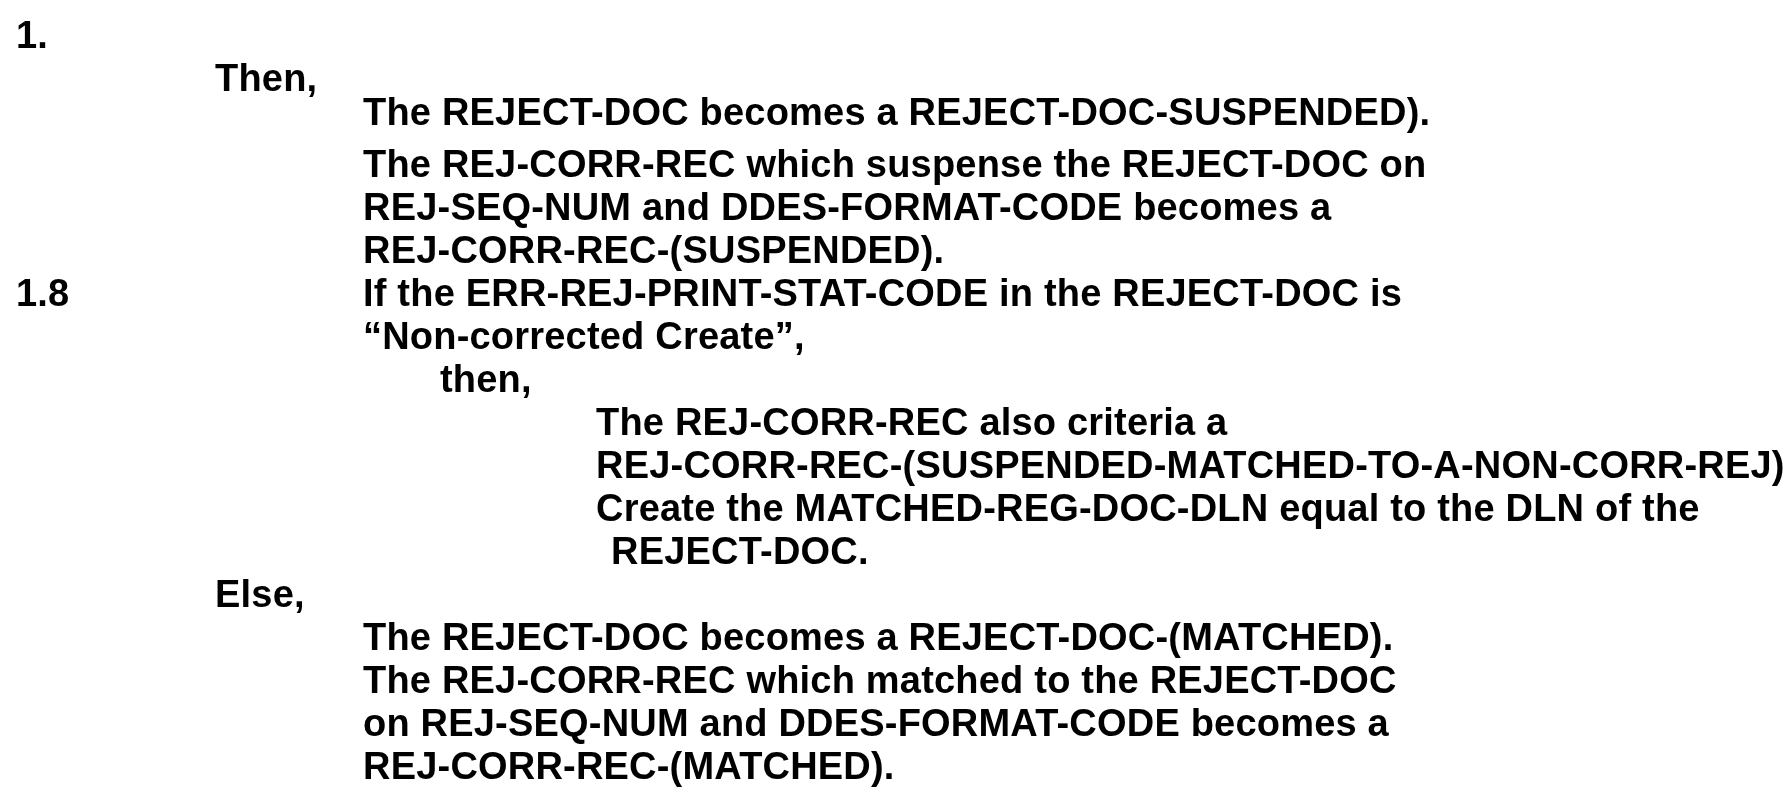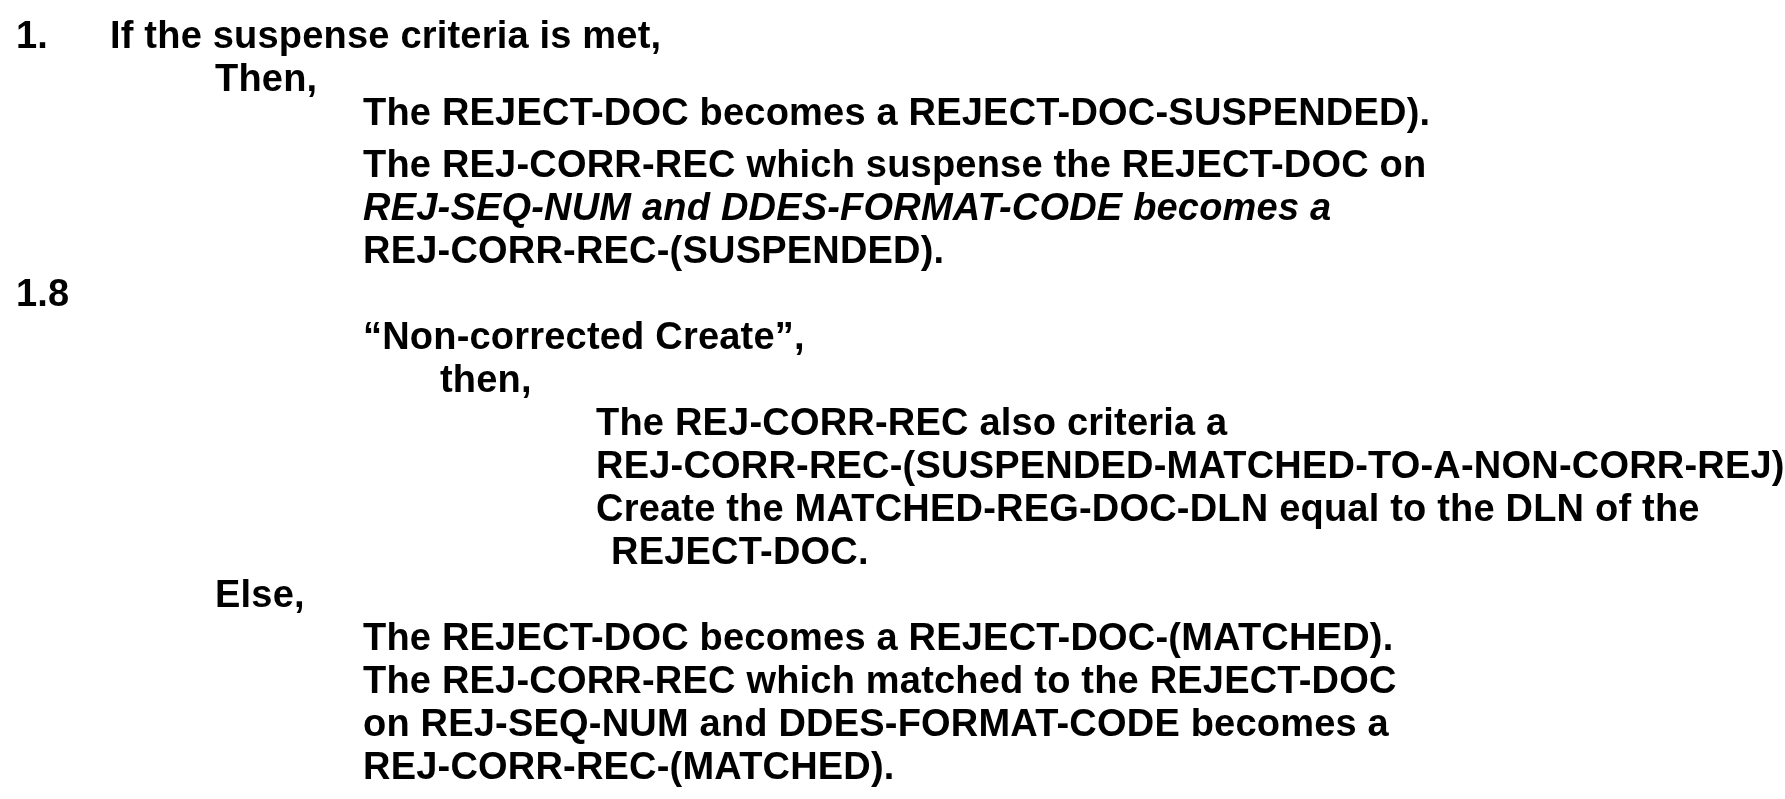--- a/index.html
+++ b/index.html
@@ -30,51 +30,51 @@
   .ln-label   { left: 215px; }
   .ln-body    { left: 363px; }
   .ln-sublabel{ left: 440px; }
   .ln-deep    { left: 596px; }
   .ln-deep-sp { left: 611px; }
   
   .r1  { top: 14px; }
   .r2  { top: 57px; }
   .r3  { top: 91px; }
   .r4  { top: 143px; }
-  .r5  { top: 186px; font-style: italic; }
+  .r5  { top: 186px; }
   .r6  { top: 229px; }
   .r7  { top: 272px; }
   .r8  { top: 315px; }
   .r9  { top: 358px; }
   .r10 { top: 401px; }
   .r11 { top: 444px; }
   .r12 { top: 487px; }
   .r13 { top: 530px; }
   .r14 { top: 573px; }
   .r15 { top: 616px; }
   .r16 { top: 659px; text-align: right; }
   .r17 { top: 702px; }
   .r18 { top: 745px; }
 </style>
 </head>
 <body>
 
 <div id="page">
 
   <div class="line ln-num r1">1.</div>
-  <div class="line ln-cond r1">If the suspense criteria is met,</div>
 
   <div class="line ln-label r2">Then,</div>
 
   <div class="line ln-body r3">The REJECT-DOC becomes a REJECT-DOC-SUSPENDED).</div>
   <div class="line ln-body r4">The REJ-CORR-REC which suspense the REJECT-DOC on</div>
   <div class="line ln-body r5">REJ-SEQ-NUM and DDES-FORMAT-CODE becomes a</div>
   <div class="line ln-body r6">REJ-CORR-REC-(SUSPENDED).</div>
 
   <div class="line ln-num r7">1.8</div>
+  <div class="line ln-body r7">If the ERR-REJ-PRINT-STAT-CODE in the REJECT-DOC is</div>
   <div class="line ln-body r8">“Non-corrected Create”,</div>
 
   <div class="line ln-sublabel r9">then,</div>
 
   <div class="line ln-deep r10">The REJ-CORR-REC also criteria a</div>
   <div class="line ln-deep r11">REJ-CORR-REC-(SUSPENDED-MATCHED-TO-A-NON-CORR-REJ).</div>
   <div class="line ln-deep r12">Create the MATCHED-REG-DOC-DLN equal to the DLN of the</div>
   <div class="line ln-deep-sp r13">REJECT-DOC.</div>
 
   <div class="line ln-label r14">Else,</div>

